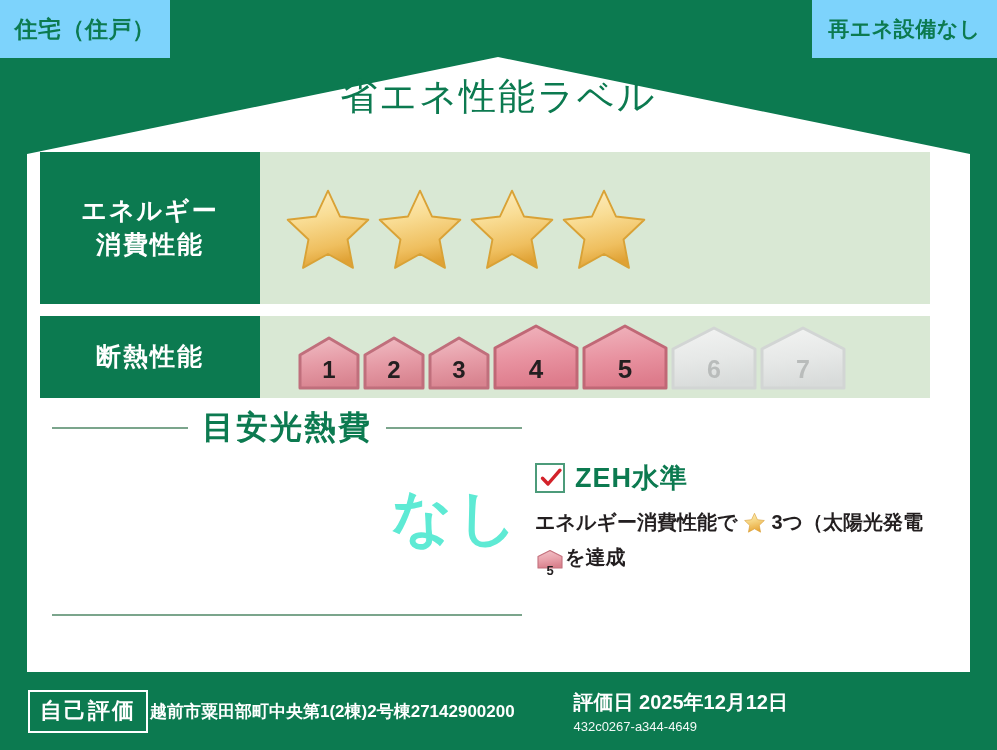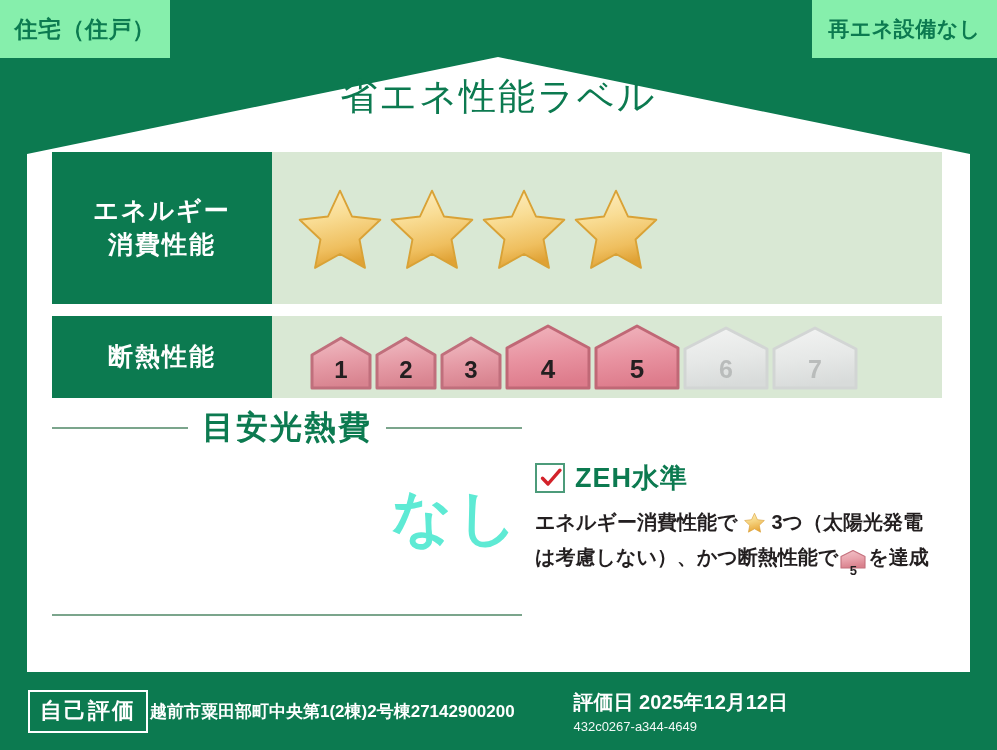--- a/index.html
+++ b/index.html
@@ -28,41 +28,41 @@
   }
   
   .footer-bar{
     position:absolute;left:0;bottom:0;width:997px;height:78px;
     background:#0c7a50;
   }
 
   
   .corner-tag{
     position:absolute;top:0;
-    background:#86efac;
+    background:#7dd3fc;
     color:#0c7a50;
     font-weight:bold;
     display:flex;align-items:center;justify-content:center;
     letter-spacing:.5px;
     z-index:6;
   }
   .tag-left{left:0;width:170px;height:58px;font-size:23px;}
   .tag-right{right:0;width:185px;height:58px;font-size:21px;}
 
   
   .title-block{
     position:absolute;left:0;top:60px;width:997px;
     text-align:center;z-index:5;color:#0c7a50;
   }
   .title-small{font-size:19px;font-weight:bold;letter-spacing:1px;}
   .title-big{font-size:37px;font-weight:normal;letter-spacing:2px;margin-top:12px;}
 
   
   .perf-row{
-    position:absolute;left:52px;width:890px;
+    position:absolute;left:40px;width:890px;
     display:flex;align-items:stretch;
     background:#d9e8d4;
     z-index:5;
   }
   .perf-row.row-energy{top:152px;height:152px;}
   .perf-row.row-insul {top:316px;height:82px;}
 
   .perf-label{
     width:220px;flex:0 0 220px;
     background:#0c7a50;color:#ffffff;
@@ -358,21 +358,21 @@
           <defs>
             <linearGradient id="gInlineStar" x1="0" y1="0" x2="0.25" y2="1">
               <stop offset="0%" stop-color="#fdf0c0"></stop>
               <stop offset="45%" stop-color="#f7d887"></stop>
               <stop offset="100%" stop-color="#e8a93c"></stop>
             </linearGradient>
           </defs>
           <path d="M20 2.5 L25.6 14.6 L38.8 16.2 L29.1 25.4 L31.6 38.5 L20 32.1 L8.4 38.5 L10.9 25.4 L1.2 16.2 L14.4 14.6 Z" fill="url(#gInlineStar)" stroke="#d79a2e" stroke-width="1.1" stroke-linejoin="round"></path>
         </svg>
       </span><span>3つ（太陽光発電</span><br>
-      <span>は考慮しない）、かつ断熱性能で</span><span class="inline-house">
+      <span class="inline-house">
         <svg width="26" height="20" viewBox="0 0 52 40" aria-hidden="true">
           <defs>
             <linearGradient id="gInlineHouse" x1="0" y1="0" x2="0.2" y2="1">
               <stop offset="0%" stop-color="#f2c3c9"></stop>
               <stop offset="55%" stop-color="#e9a3ac"></stop>
               <stop offset="100%" stop-color="#d9818d"></stop>
             </linearGradient>
           </defs>
           <path d="M2 38 L2 15 L26 3 L50 15 L50 38 Z" fill="url(#gInlineHouse)" stroke="#c4707d" stroke-width="2.2" stroke-linejoin="round"></path>
         </svg>

